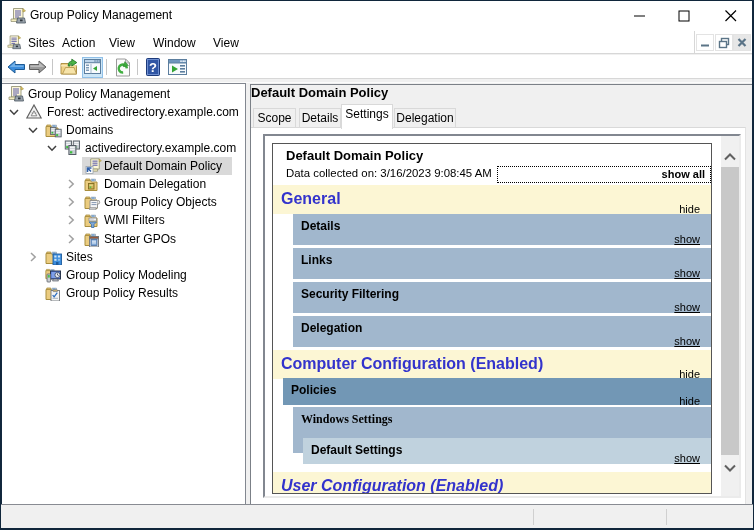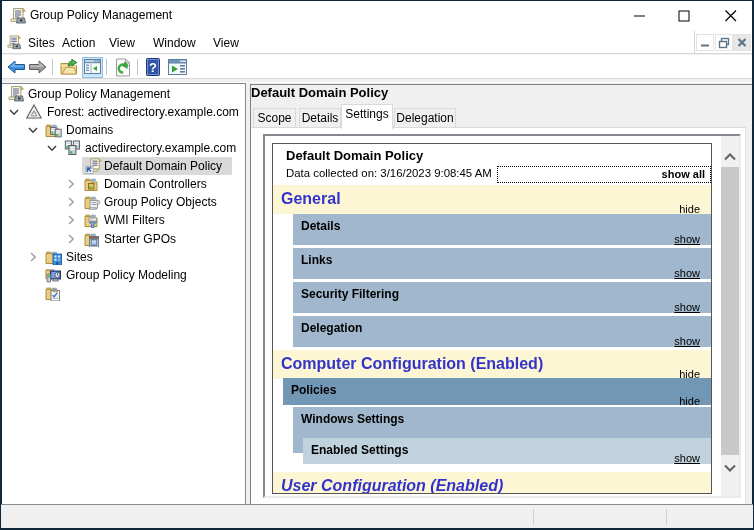--- a/index.html
+++ b/index.html
@@ -336,26 +336,27 @@
         <path d="M2.2 5.5 L3.6 7.5 L6.8 3.2" stroke="#2F6FC0" stroke-width="1.3" fill="none"></path>
         <rect x="2" y="8.3" width="5.5" height="0.9" fill="#9AA8B8"></rect>
       </g>
     </svg>
 
     <div class="trow" style="left:26px; top:1px;">Group Policy Management</div>
     <div class="trow" style="left:45px; top:19px;">Forest: activedirectory.example.com</div>
     <div class="trow" style="left:64px; top:37px;">Domains</div>
     <div class="trow" style="left:83px; top:55px;">activedirectory.example.com</div>
     <div class="trow" style="left:102px; top:73px;">Default Domain Policy</div>
-    <div class="trow" style="left:102px; top:91px;">Domain Controllers</div>
+    <div class="trow" style="left:102px; top:91px;">Domain Delegation</div>
     <div class="trow" style="left:102px; top:109px;">Group Policy Objects</div>
     <div class="trow" style="left:102px; top:127px;">WMI Filters</div>
     <div class="trow" style="left:102px; top:146px;">Starter GPOs</div>
     <div class="trow" style="left:64px; top:164px;">Sites</div>
     <div class="trow" style="left:64px; top:182px;">Group Policy Modeling</div>
+    <div class="trow" style="left:64px; top:200px;">Group Policy Results</div>
   </div>
 
   <div class="abs" id="rpanel">
     <div class="abs" id="rhead">Default Domain Policy</div>
     <div class="tab" style="left:2px; width:43px;">Scope</div>
     <div class="tab" style="left:48px; width:42px;">Details</div>
     <div class="tab tabsel" style="left:90px; width:52px;">Settings</div>
     <div class="tab" style="left:143px; width:62px;">Delegation</div>
     <div class="abs" id="tabpage"></div>
     <div class="abs" id="repo">
@@ -385,26 +386,26 @@
           <div class="blink"><u>show</u></div>
         </div>
         <div class="band cream" style="left:0px; top:206px; height:29px;">
           <div class="sectitle">Computer Configuration (Enabled)</div>
           <div class="blink" style="bottom:-1px;">hide</div>
         </div>
         <div class="band he1" style="left:10px; top:234px; height:27px;">
           <div class="btitle">Policies</div>
           <div class="blink" style="bottom:-2px;">hide</div>
         </div>
-        <div class="band he2" style="left:20px; top:263px; height:46px;">
+        <div class="band he2" style="left:20px; top:263px; height:46px;font-family:Liberation Serif, serif;">
           <div class="btitle">Windows Settings</div>
           <div class="blink">hide</div>
         </div>
         <div class="band he3" style="left:30px; top:294px; height:26px;">
-          <div class="btitle">Enabled Settings</div>
+          <div class="btitle">Default Settings</div>
           <div class="blink"><u>show</u></div>
         </div>
         <div class="band cream" style="left:0px; top:328px; height:30px;font-style:italic;">
           <div class="sectitle">User Configuration (Enabled)</div>
           <div class="blink" style="bottom:-3px;">hide</div>
         </div>
       </div>
       <div id="sbar">
         <svg class="abs" style="left:3px; top:17px;" width="12" height="8" viewBox="0 0 12 8">
           <path d="M1 6.5 L6 1.5 L11 6.5" fill="none" stroke="#606060" stroke-width="2"></path>

